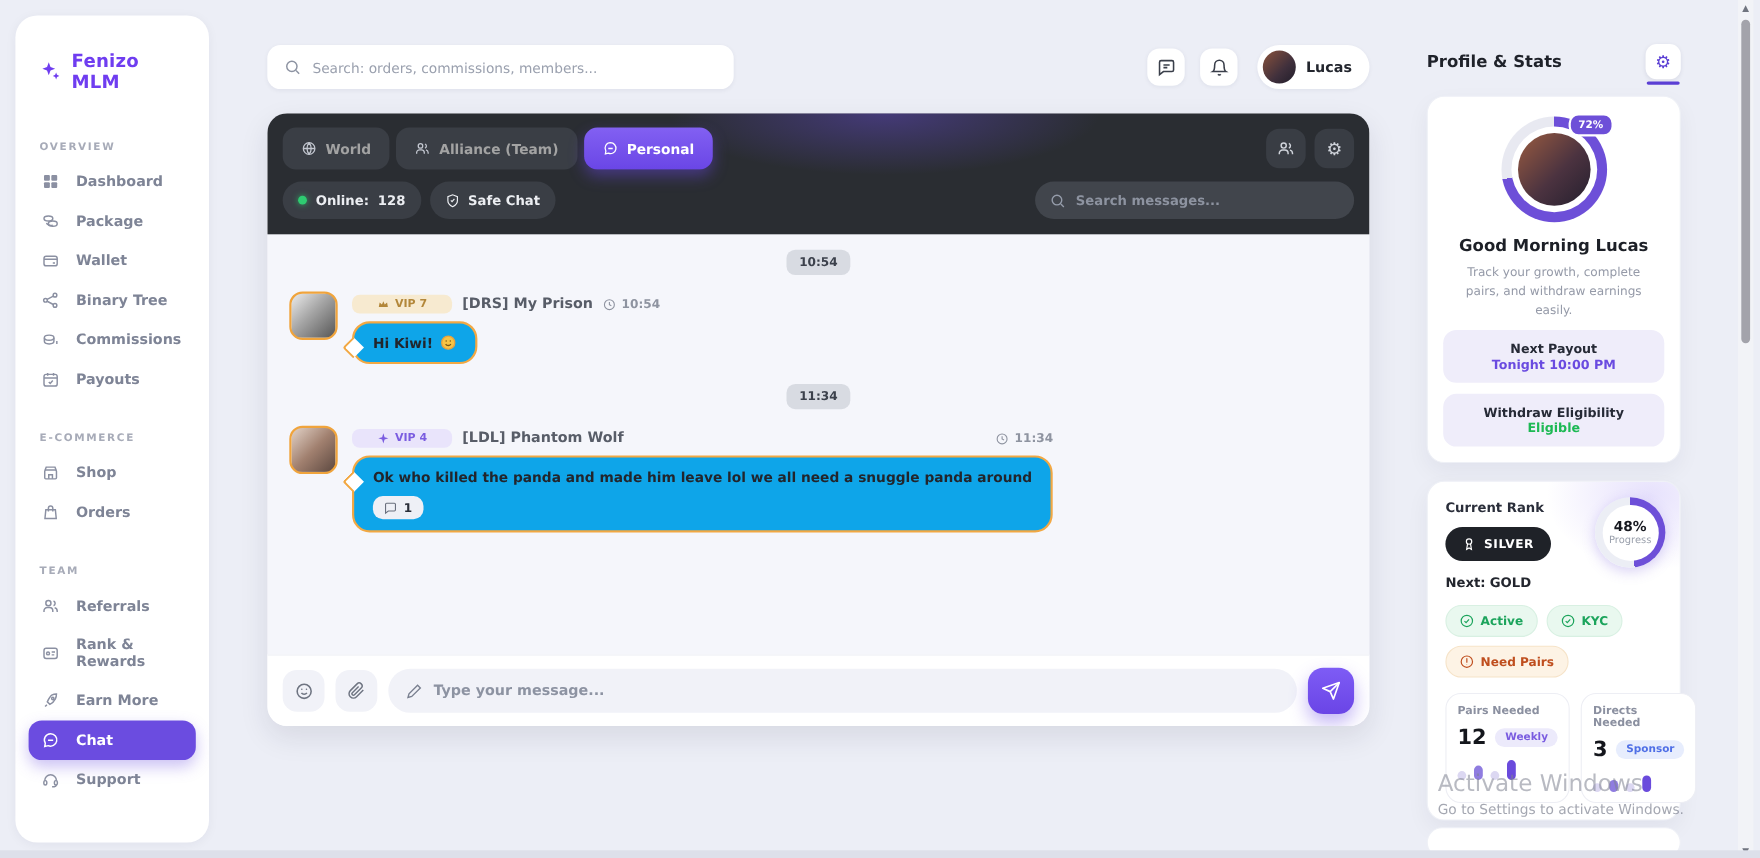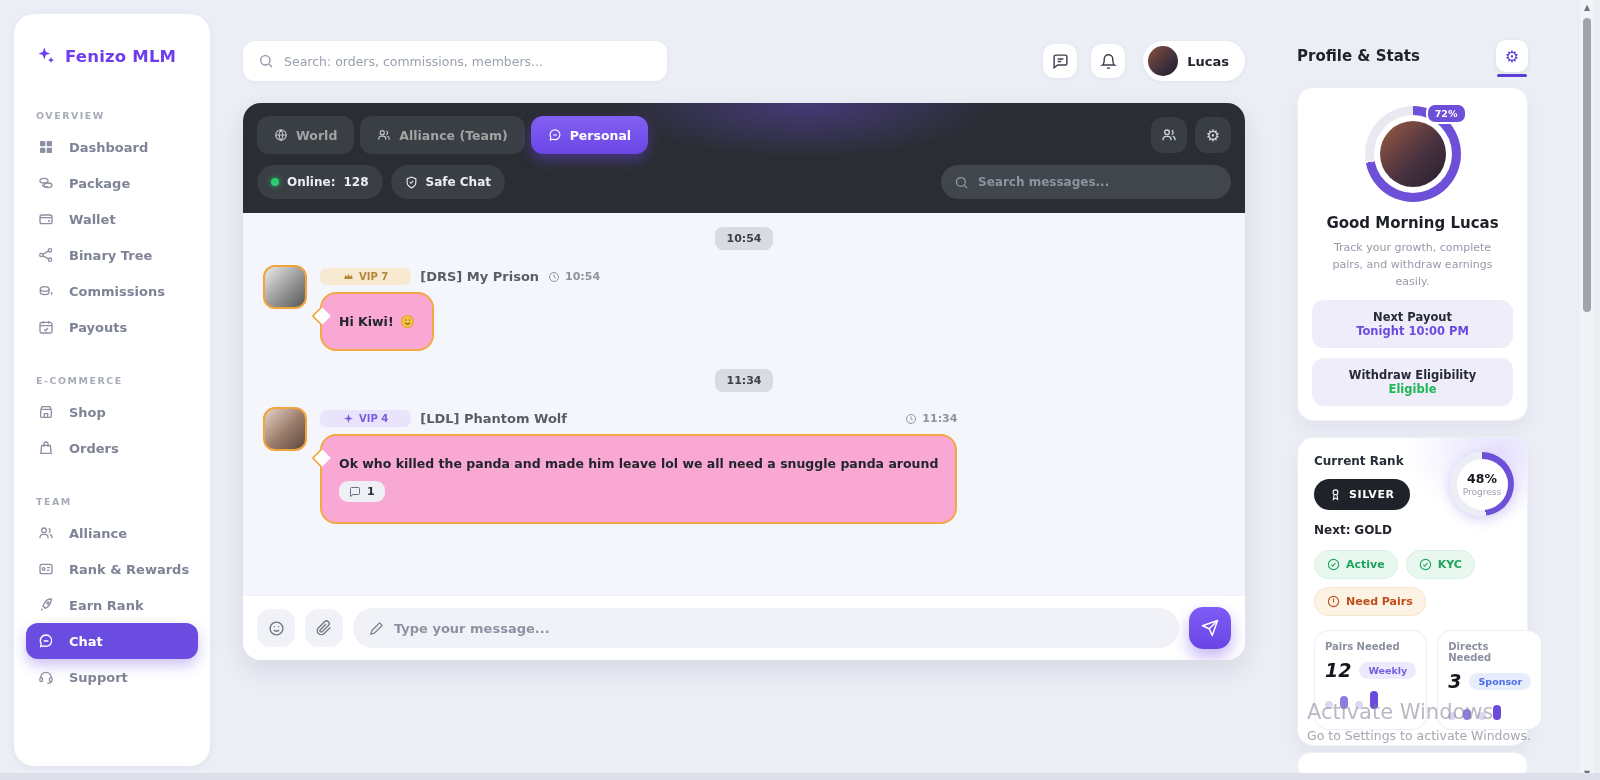--- a/index.html
+++ b/index.html
@@ -4,21 +4,21 @@
 <style>
   * { margin:0; padding:0; box-sizing:border-box; }
   html,body { width:1600px; height:780px; }
   body { font-family:"DejaVu Sans","Liberation Sans",sans-serif; background:#eceef6; color:#23262e; overflow:hidden; }
   .stage { position:relative; width:1600px; height:780px; }
   svg { display:block; }
   .ic { display:inline-flex; align-items:center; justify-content:center; flex:none; }
   input { border:none; outline:none; background:transparent; font-family:inherit; }
 
   
-  .sidebar { position:absolute; left:14px; top:14px; width:196px; height:752px; background:#fff; border-radius:20px; box-shadow:0 2px 10px rgba(25,28,60,.05); overflow:hidden; }
+  .sidebar { position:absolute; left:14px; top:14px; width:176px; height:752px; background:#fff; border-radius:20px; box-shadow:0 2px 10px rgba(25,28,60,.05); overflow:hidden; }
   .logo { display:flex; align-items:center; gap:9px; padding:32px 20px 6px 22px; color:#6f3df0; }
   .logo-text { font-size:16.5px; font-weight:800; letter-spacing:.2px; }
   .sec-label { margin:30px 22px 8px; font-size:9.5px; font-weight:700; letter-spacing:1.5px; color:#a7abb8; }
   .sec-label.first { margin-top:38px; }
   .nav-item { display:flex; align-items:center; gap:15px; margin:0 12px; padding:10px 8px 10px 12px; border-radius:12px; color:#7e8496; font-size:13px; font-weight:600; cursor:pointer; }
   .nav-item .ic { color:#8b90a2; }
   .nav-item.active { background:#6b4ce0; color:#fff; box-shadow:0 6px 14px rgba(107,76,224,.35); }
   .nav-item.active .ic { color:#fff; }
 
   
@@ -56,21 +56,21 @@
   .msg-avatar { width:44px; height:44px; border-radius:12px; border:2px solid #f0a43c; flex:none; }
   .av-man { background:linear-gradient(135deg,#ececec,#a5a5a5 45%,#565656); }
   .av-woman { background:linear-gradient(135deg,#e3d3c8,#a1806f 50%,#5c4840); }
   .msg-main { width:fit-content; max-width:900px; }
   .msg-meta { display:flex; align-items:center; gap:9px; padding-top:3px; }
   .vip { display:flex; align-items:center; gap:5px; border-radius:7px; padding:3px 23px; font-size:10px; font-weight:700; }
   .vip-amber { background:#f7ead0; color:#b3873a; }
   .vip-purple { background:#e9e4fb; color:#7a5ce0; }
   .msg-name { font-size:13px; font-weight:600; color:#585d68; }
   .msg-time { display:flex; align-items:center; gap:5px; color:#8e93a0; font-size:11px; font-weight:700; margin-left:auto; }
-  .bubble { position:relative; margin-top:7px; width:fit-content; background:#f9a8d4; border:2px solid #f2a843; border-radius:16px; padding:20px 17px; font-size:12.5px; font-weight:800; color:#22252c; }
+  .bubble { position:relative; margin-top:7px; width:fit-content; background:#0ea5e9; border:2px solid #f2a843; border-radius:16px; padding:10px 17px; font-size:12.5px; font-weight:800; color:#22252c; }
   .bubble::before { content:""; position:absolute; left:-8px; top:15px; width:12px; height:12px; background:#fff; border-left:2px solid #f2a843; border-bottom:2px solid #f2a843; transform:rotate(45deg); border-bottom-left-radius:3px; }
   .bubble-text { display:flex; align-items:center; gap:6px; white-space:nowrap; }
   .reaction { display:flex; align-items:center; gap:6px; width:fit-content; margin-top:10px; background:#eef0f6; border-radius:9px; padding:4px 10px; font-size:11px; font-weight:800; color:#2a2e38; cursor:pointer; }
   .reaction .ic { color:#6a707e; }
   .smiley { color:#e8a33d; }
 
   .chat-foot { background:#fff; border-top:1px solid #eef0f5; padding:11px 14px; display:flex; align-items:center; gap:10px; }
   .foot-btn { width:38px; height:38px; border-radius:13px; background:#f1f2f8; color:#6f7582; display:flex; align-items:center; justify-content:center; cursor:pointer; }
   .type-box { flex:1; display:flex; align-items:center; gap:10px; height:40px; border-radius:20px; background:#f1f2f8; padding:0 16px; color:#7a8090; }
   .type-box input { flex:1; font-size:13px; font-weight:600; color:#2a2e38; }
@@ -113,21 +113,21 @@
   .rank-desc { margin-top:10px; font-size:11.5px; color:#8e93a0; line-height:1.55; }
   .rank-desc b { color:#23262e; }
   .chips { margin-top:13px; display:flex; flex-wrap:wrap; gap:8px; }
   .chip { display:inline-flex; align-items:center; gap:6px; border-radius:16px; padding:7px 12px; font-size:11px; font-weight:800; }
   .chip-green { background:#e9f8ef; color:#1ca45c; border:1px solid #d8f0e2; }
   .chip-orange { background:#fdf3e5; color:#bf4e1e; border:1px solid #f6e3c8; }
   .mini-cards { margin-top:14px; display:flex; gap:10px; }
   .mini { flex:1; border:1px solid #edeef4; border-radius:14px; padding:10px 10px 9px; background:#fff; }
   .mini-label { font-size:10px; font-weight:600; color:#8b90a0; }
   .mini-valrow { display:flex; align-items:center; gap:8px; margin-top:7px; }
-  .mini-num { font-size:19px; font-weight:800; color:#14161c;font-style:italic; }
+  .mini-num { font-size:19px; font-weight:800; color:#14161c; }
   .tag { border-radius:10px; padding:3px 9px; font-size:9.5px; font-weight:800; }
   .tag-weekly { background:#eceafb; color:#7a5ce0; }
   .tag-sponsor { background:#e7edfd; color:#4f6fe6; }
   .dots { display:flex; align-items:flex-end; gap:7px; height:18px; margin-top:10px; }
   .dt { width:8px; border-radius:4px; }
   .dt-s { height:8px; background:#dcd8f2; }
   .dt-m { height:13px; background:#8f7ce0; }
   .dt-l { height:18px; background:#6a4bdc; }
   .dt-l2 { height:15px; background:#6a4bdc; }
   .card-peek { position:absolute; left:1297px; top:752px; width:231px; height:28px; background:#fff; border:1px solid #eef0f6; border-radius:16px; }
@@ -247,41 +247,41 @@
     <div class="sec-label">TEAM</div>
     <div class="nav-item">
       <span class="ic">
           <svg width="16" height="16" viewBox="0 0 24 24" fill="none" stroke="currentColor" stroke-width="2">
             <circle cx="9" cy="8" r="3.5"></circle>
             <path d="M3 20v-1.5A4.5 4.5 0 0 1 7.5 14h3A4.5 4.5 0 0 1 15 18.5V20"></path>
             <path d="M16 5a3.5 3.5 0 0 1 0 6.5"></path>
             <path d="M17.5 14.2A4.5 4.5 0 0 1 21 18.5V20"></path>
           </svg>
         </span>
-      <span>Alliance</span>
+      <span>Referrals</span>
     </div>
     <div class="nav-item">
       <span class="ic">
           <svg width="16" height="16" viewBox="0 0 24 24" fill="none" stroke="currentColor" stroke-width="2">
             <rect x="3" y="5" width="18" height="14" rx="3"></rect>
             <circle cx="8.5" cy="12" r="2"></circle>
             <path d="M13.5 10h4.5M13.5 14h3.5"></path>
           </svg>
         </span>
       <span>Rank &amp; Rewards</span>
     </div>
     <div class="nav-item">
       <span class="ic">
           <svg width="16" height="16" viewBox="0 0 24 24" fill="none" stroke="currentColor" stroke-width="2">
             <path d="M13.5 4.5c3-1.5 6.5-1.5 6.5-1.5s0 3.5-1.5 6.5c-1.6 3.2-4.5 6-7.5 7.5l-3.5-3.5c1.5-3 3.8-7.4 6-9z"></path>
             <circle cx="15" cy="9" r="1.6"></circle>
             <path d="M7 17.5L4.5 20"></path>
           </svg>
         </span>
-      <span>Earn Rank</span>
+      <span>Earn More</span>
     </div>
     <div class="nav-item active">
       <span class="ic">
           <svg width="16" height="16" viewBox="0 0 24 24" fill="none" stroke="currentColor" stroke-width="2">
             <path d="M12 3a8.5 8.5 0 0 0-7.2 13L4 20.5l4.6-1.2A8.5 8.5 0 1 0 12 3z"></path>
             <path d="M8.5 12h7"></path>
           </svg>
         </span>
       <span>Chat</span>
     </div>

